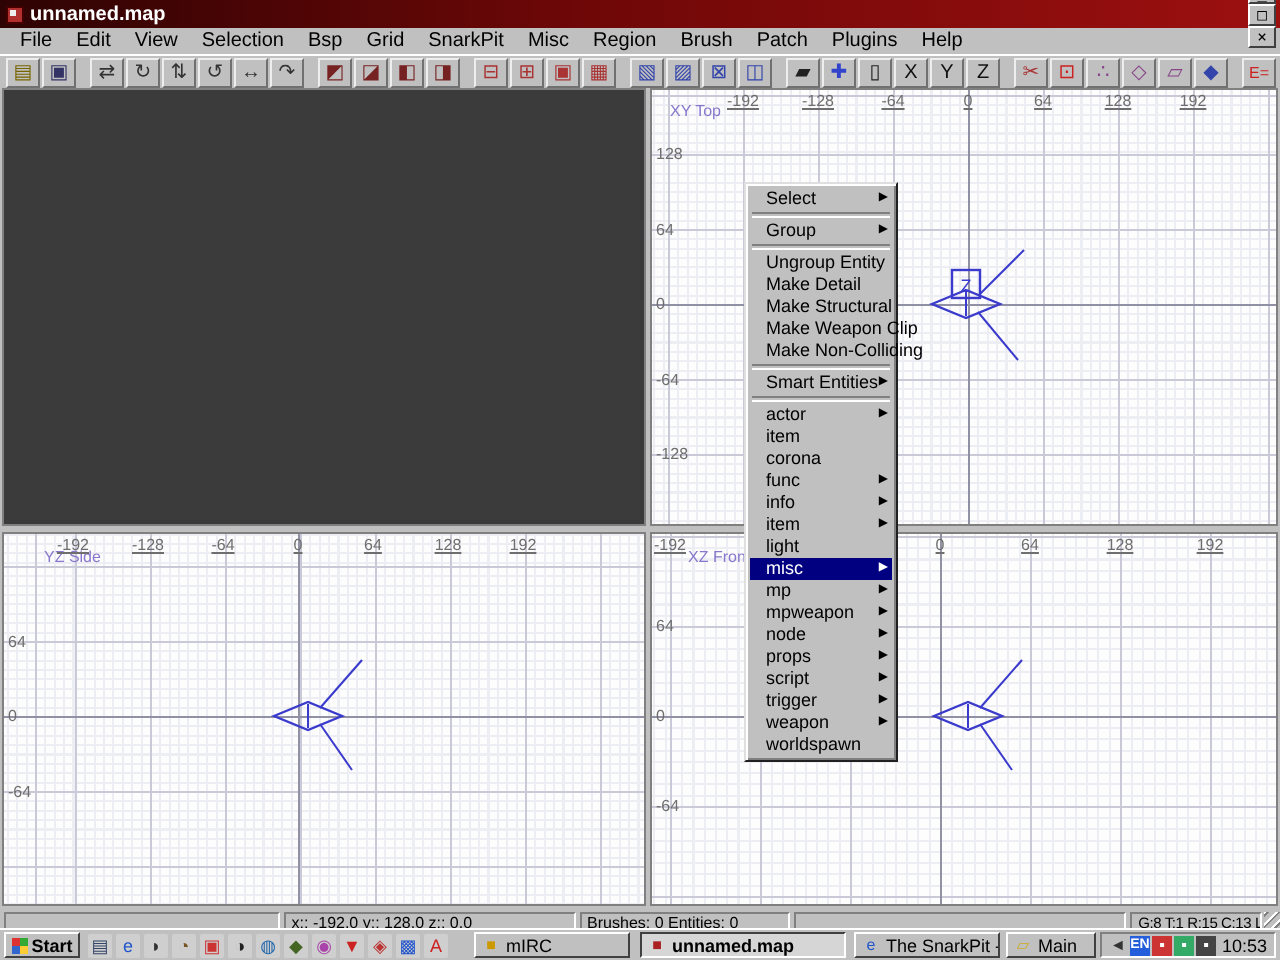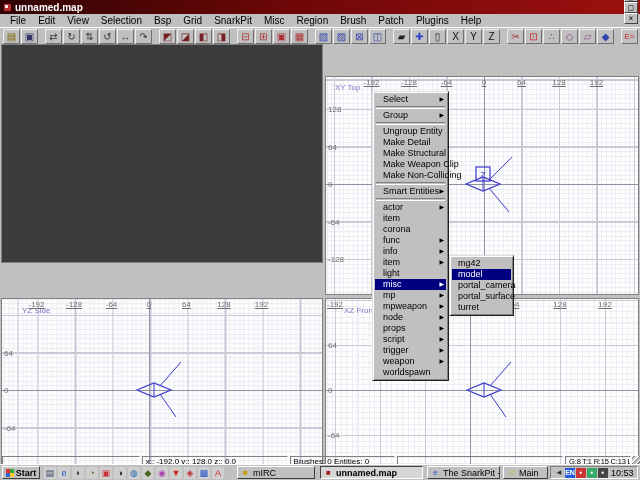--- a/index.html
+++ b/index.html
@@ -22,21 +22,21 @@
   
   #toolbar{position:absolute;left:0;top:27px;width:640px;height:17px;border-top:1px solid #fff;
     display:flex;align-items:center;padding-left:3px;box-sizing:border-box;}
   .tb-btn{width:17px;height:15px;margin-right:1px;background:#c0c0c0;flex:0 0 auto;
     border-top:1px solid #eee;border-left:1px solid #eee;border-right:1px solid #707070;border-bottom:1px solid #707070;
     display:flex;align-items:center;justify-content:center;font-size:10px;box-sizing:border-box;overflow:hidden;}
   .tb-sep{width:6px;height:15px;flex:0 0 auto;}
   
   .view{position:absolute;box-sizing:border-box;border:1px solid #808080;overflow:hidden;}
   #view-camera{left:1px;top:44px;width:322px;height:219px;background:#3b3b3b;}
-  .grid2d{background-color:#fdfdfd;margin-top:32px;}
+  .grid2d{background-color:#fdfdfd;}
   #view-xy{left:325px;top:44px;width:314px;height:219px;}
   #view-yz{left:1px;top:266px;width:322px;height:187px;}
   #view-xz{left:325px;top:266px;width:314px;height:187px;}
   .axis-v,.axis-h{position:absolute;background:#9191a6;}
   .axis-v{width:1px;top:0;bottom:0;}
   .axis-h{height:1px;left:0;right:0;}
   .view-label{position:absolute;font-size:8px;color:#8877cc;white-space:nowrap;}
   .tick{position:absolute;font-size:8px;color:#6e6e6e;transform:translateX(-50%);white-space:nowrap;text-decoration:underline;}
   .vtick{position:absolute;font-size:8px;color:#6e6e6e;transform:translateY(-50%);left:2px;white-space:nowrap;}
   .entity-svg{position:absolute;left:0;top:0;}
@@ -342,27 +342,20 @@
       <div class="cm-item"><span>mp</span><span class="cm-arrow">▶</span></div>
       <div class="cm-item"><span>mpweapon</span><span class="cm-arrow">▶</span></div>
       <div class="cm-item"><span>node</span><span class="cm-arrow">▶</span></div>
       <div class="cm-item"><span>props</span><span class="cm-arrow">▶</span></div>
       <div class="cm-item"><span>script</span><span class="cm-arrow">▶</span></div>
       <div class="cm-item"><span>trigger</span><span class="cm-arrow">▶</span></div>
       <div class="cm-item"><span>weapon</span><span class="cm-arrow">▶</span></div>
       <div class="cm-item"><span>worldspawn</span></div>
     </div>
 
-  <div id="sub-menu" class="ctxmenu">
-      <div class="cm-item"><span>mg42</span></div>
-      <div class="cm-item selected"><span>model</span></div>
-      <div class="cm-item"><span>portal_camera</span></div>
-      <div class="cm-item"><span>portal_surface</span></div>
-      <div class="cm-item"><span>turret</span></div>
-    </div>
 
   <div id="statusbar">
     <div class="sb-panel" style="width:138px;"></div>
     <div class="sb-panel" style="width:146px;">x:: -192.0  y:: 128.0  z:: 0.0</div>
     <div class="sb-panel" style="width:106px;">Brushes: 0 Entities: 0</div>
     <div class="sb-panel" style="width:166px;"></div>
     <div class="sb-panel" id="sb-flags" style="width:66px;">G:8 T:1 R:15 C:13 L:MF</div>
     <div id="sb-grip"></div>
   </div>
 

